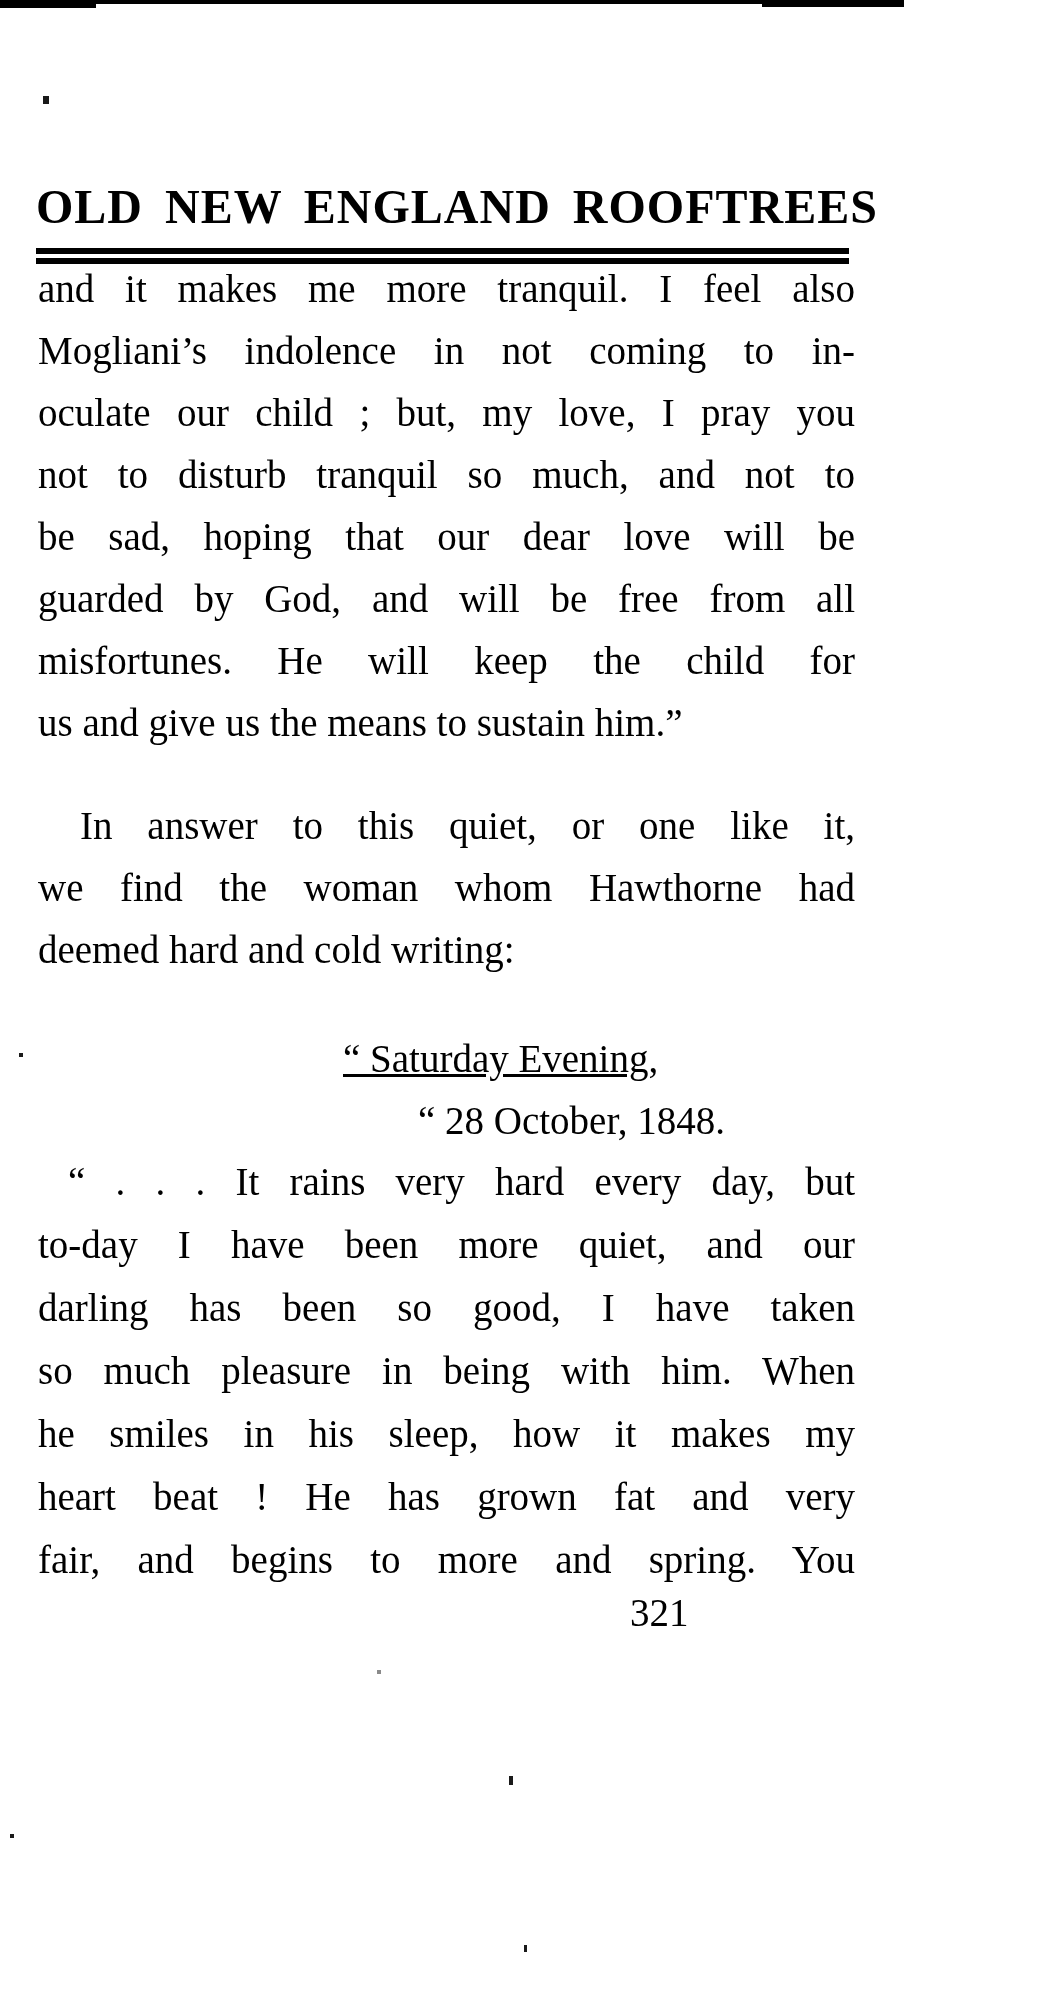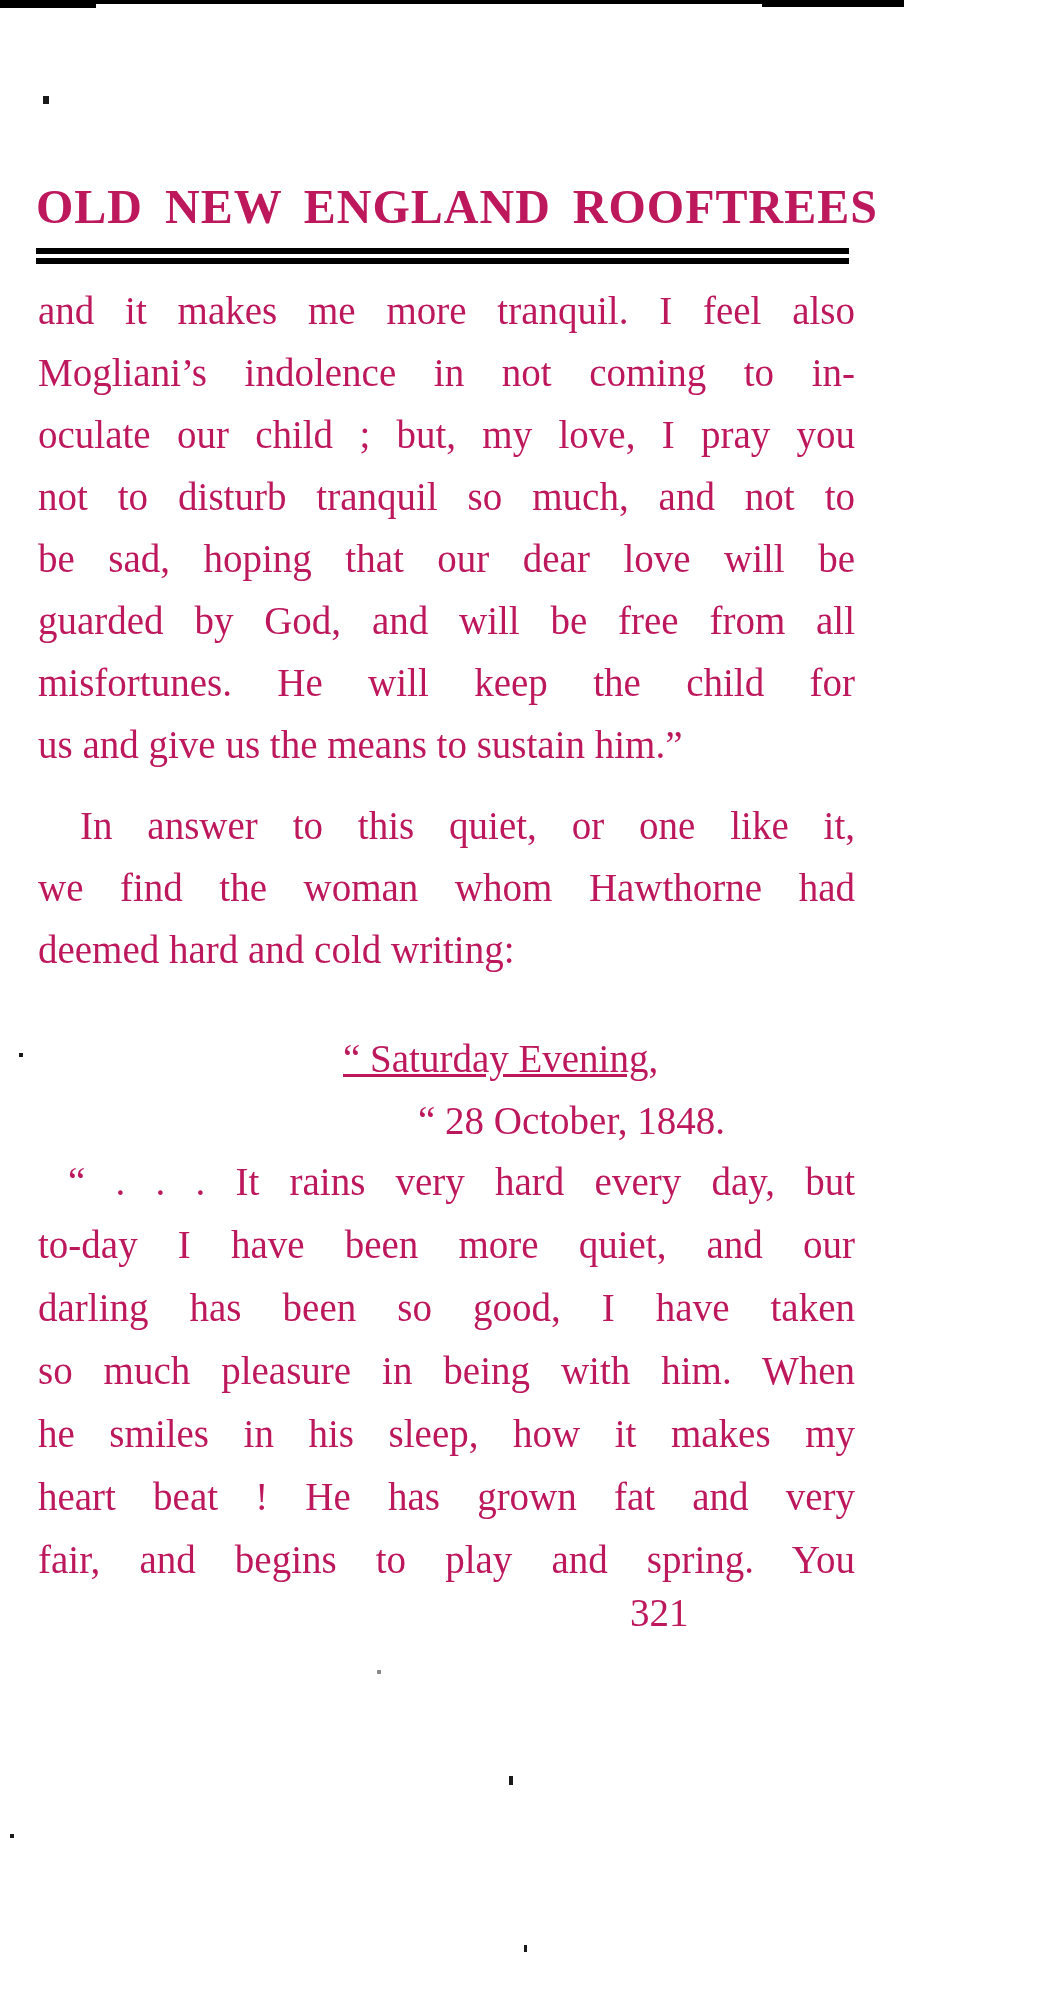--- a/index.html
+++ b/index.html
@@ -2,21 +2,21 @@
 <html><head>
 <meta charset="utf-8">
 <style>
   html, body { margin: 0; padding: 0; background: #fff; }
   .page {
     position: relative;
     width: 904px;
     height: 2004px;
     background: #ffffff;
     font-family: "Liberation Serif", "DejaVu Serif", serif;
-    color: #be185d;
+    color: #000000;
     overflow: hidden;
   }
   
   .scanbar-seg { position: absolute; background: #000; }
   .seg-left  { left: 0;   top: 0; width: 96px;  height: 8px; }
   .seg-mid   { left: 96px; top: 0; width: 666px; height: 4px; }
   .seg-right { left: 762px; top: 0; width: 302px; height: 7px; }
 
   .speck { position: absolute; background: #1a1a1a; }
   .sp1 { left: 43px;  top: 96px;   width: 6px; height: 8px; }
@@ -43,21 +43,21 @@
   .double-rule { position: absolute; left: 36px; width: 813px; background: #000; height: 6px; }
   .rule-top { top: 248px; }
   .rule-bottom { top: 258px; }
 
   .textcol {
     position: absolute;
     left: 38px;
     width: 817px;
     font-size: 39px;
   }
-  .p1 { top: 280px; }
+  .p1 { top: 258px; }
   .p2 { top: 795px; }
   .dateline { top: 1028px; }
   .p3 { top: 1150px; }
 
   .line {
     height: 62px;
     line-height: 62px;
     text-align: justify;
     text-align-last: justify;
   }
@@ -120,18 +120,18 @@
     <div class="dl-line dl-2">“ 28 October, 1848.</div>
   </div>
 
   <div class="textcol p3">
     <div class="line indent2">“ . . . It rains very hard every day, but</div>
     <div class="line">to-day I have been more quiet, and our</div>
     <div class="line">darling has been so good, I have taken</div>
     <div class="line">so much pleasure in being with him.  When</div>
     <div class="line">he smiles in his sleep, how it makes my</div>
     <div class="line">heart beat !  He has grown fat and very</div>
-    <div class="line">fair, and begins to play and spring.  You</div>
+    <div class="line">fair, and begins to more and spring.  You</div>
   </div>
 
   <div class="page-number">321</div>
 
 </div>
 
 </body></html>

